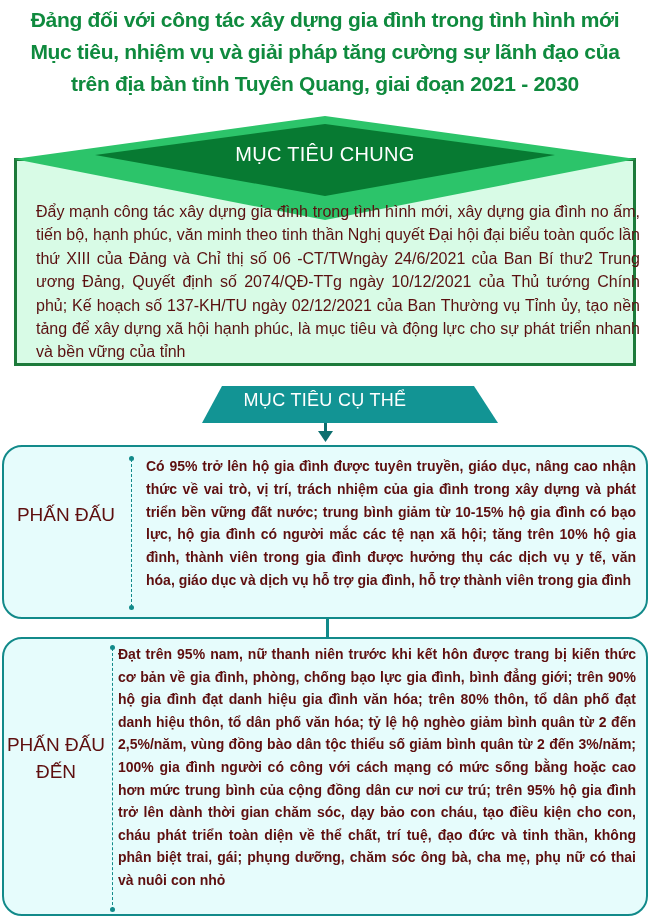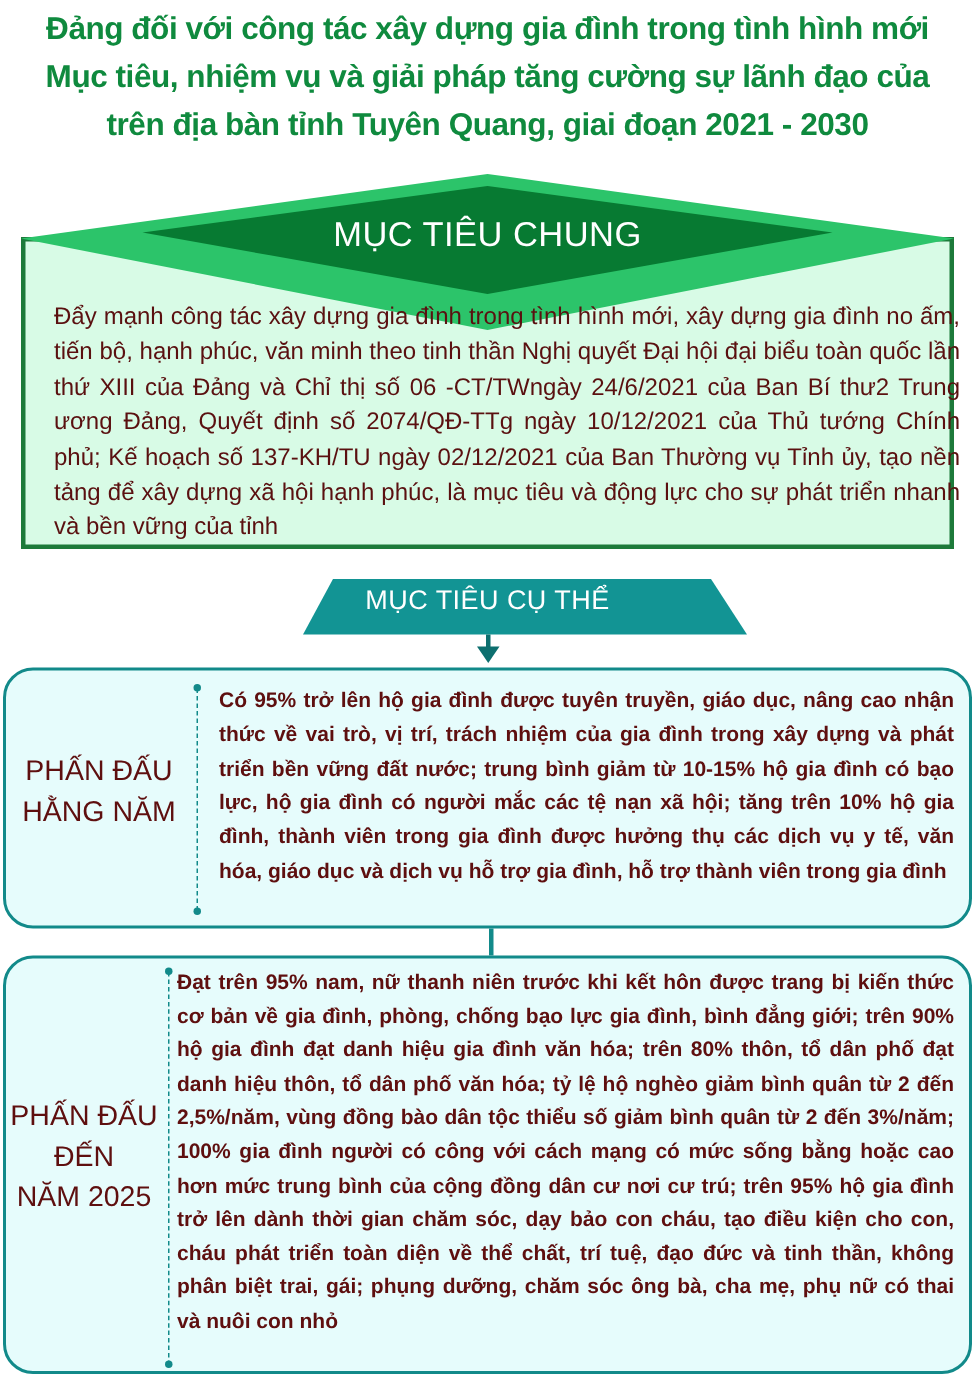--- a/index.html
+++ b/index.html
@@ -14,21 +14,21 @@
   .title div { white-space: nowrap; }
 
   
   .general-box {
     position: absolute; left: 14px; top: 158px; width: 622px; height: 208px;
     background: #d8fbe6; border: 3px solid #1d7a3a; box-sizing: border-box;
   }
   .diamond-svg { position: absolute; left: 0; top: 116px; }
   .diamond-label {
     position: absolute; left: 0; width: 650px; top: 143px; text-align: center;
-    color: #ffffff; font-size: 23px; font-family: "Liberation Sans", sans-serif;
+    color: #ffffff; font-size: 20px; font-family: "Liberation Sans", sans-serif;
     letter-spacing: 0.3px;
   }
   .general-text {
     position: absolute; left: 36px; top: 200px; width: 604px;
     color: #5a1010; font-weight: normal; font-size: 16px; line-height: 23.4px;
     text-align: justify; font-family: "Liberation Sans", sans-serif;
   }
 
   
   .spec-svg { position: absolute; left: 0; top: 380px; }
@@ -86,33 +86,31 @@
 <svg class="spec-svg" width="650" height="68">
   <polygon points="222,6 474,6 498,43 202,43" fill="#129494"></polygon>
   <rect x="324" y="43" width="3" height="9" fill="#0d6f6f"></rect>
   <polygon points="318,51 333,51 325.5,62" fill="#0d6f6f"></polygon>
 </svg>
 <div class="spec-label">MỤC TIÊU CỤ THỂ</div>
 
 <div class="panel panel-1">
   <div class="panel-label">
     <div>PHẤN ĐẤU</div>
-    <div>HẰNG NĂM</div>
   </div>
   <div class="dot" style="left:125px; top:9px;"></div>
   <div class="dash-line" style="left:127px; top:12px; height:148px;"></div>
   <div class="dot" style="left:125px; top:158px;"></div>
   <div class="panel-text">Có 95% trở lên hộ gia đình được tuyên truyền, giáo dục, nâng cao nhận thức về vai trò, vị trí, trách nhiệm của gia đình trong xây dựng và phát triển bền vững đất nước; trung bình giảm từ 10-15% hộ gia đình có bạo lực, hộ gia đình có người mắc các tệ nạn xã hội; tăng trên 10% hộ gia đình, thành viên trong gia đình được hưởng thụ các dịch vụ y tế, văn hóa, giáo dục và dịch vụ hỗ trợ gia đình, hỗ trợ thành viên trong gia đình</div>
 </div>
 
 <div class="connector"></div>
 
 <div class="panel panel-2">
   <div class="panel-label">
     <div>PHẤN ĐẤU</div>
     <div>ĐẾN</div>
-    <div>NĂM 2025</div>
   </div>
   <div class="dot" style="left:106px; top:6px;"></div>
   <div class="dash-line" style="left:108px; top:9px; height:262px;"></div>
   <div class="dot" style="left:106px; top:268px;"></div>
   <div class="panel-text">Đạt trên 95% nam, nữ thanh niên trước khi kết hôn được trang bị kiến thức cơ bản về gia đình, phòng, chống bạo lực gia đình, bình đẳng giới; trên 90% hộ gia đình đạt danh hiệu gia đình văn hóa; trên 80% thôn, tổ dân phố đạt danh hiệu thôn, tổ dân phố văn hóa; tỷ lệ hộ nghèo giảm bình quân từ 2 đến 2,5%/năm, vùng đồng bào dân tộc thiểu số giảm bình quân từ 2 đến 3%/năm; 100% gia đình người có công với cách mạng có mức sống bằng hoặc cao hơn mức trung bình của cộng đồng dân cư nơi cư trú; trên 95% hộ gia đình trở lên dành thời gian chăm sóc, dạy bảo con cháu, tạo điều kiện cho con, cháu phát triển toàn diện về thể chất, trí tuệ, đạo đức và tinh thần, không phân biệt trai, gái; phụng dưỡng, chăm sóc ông bà, cha mẹ, phụ nữ có thai và nuôi con nhỏ</div>
 </div>
 
 </body></html>

